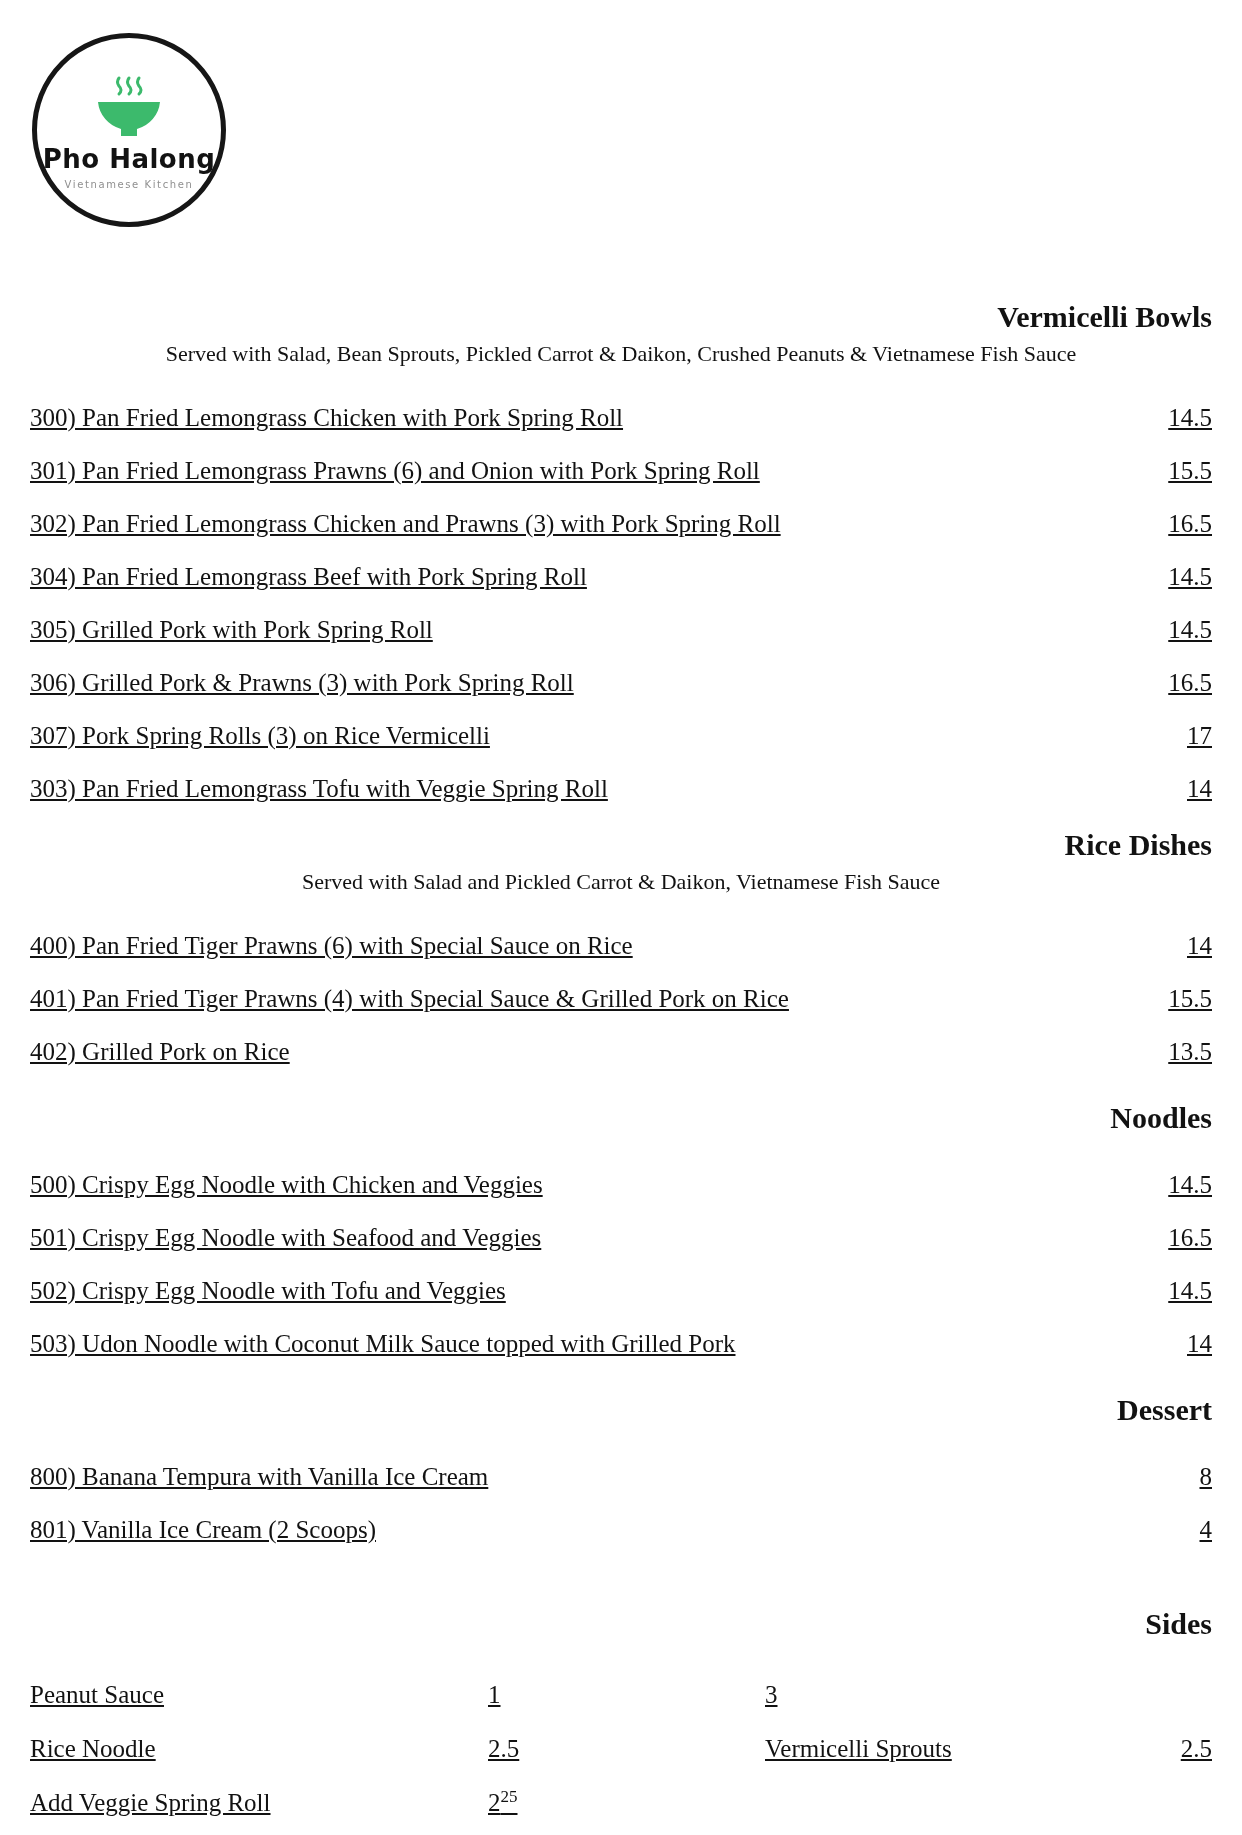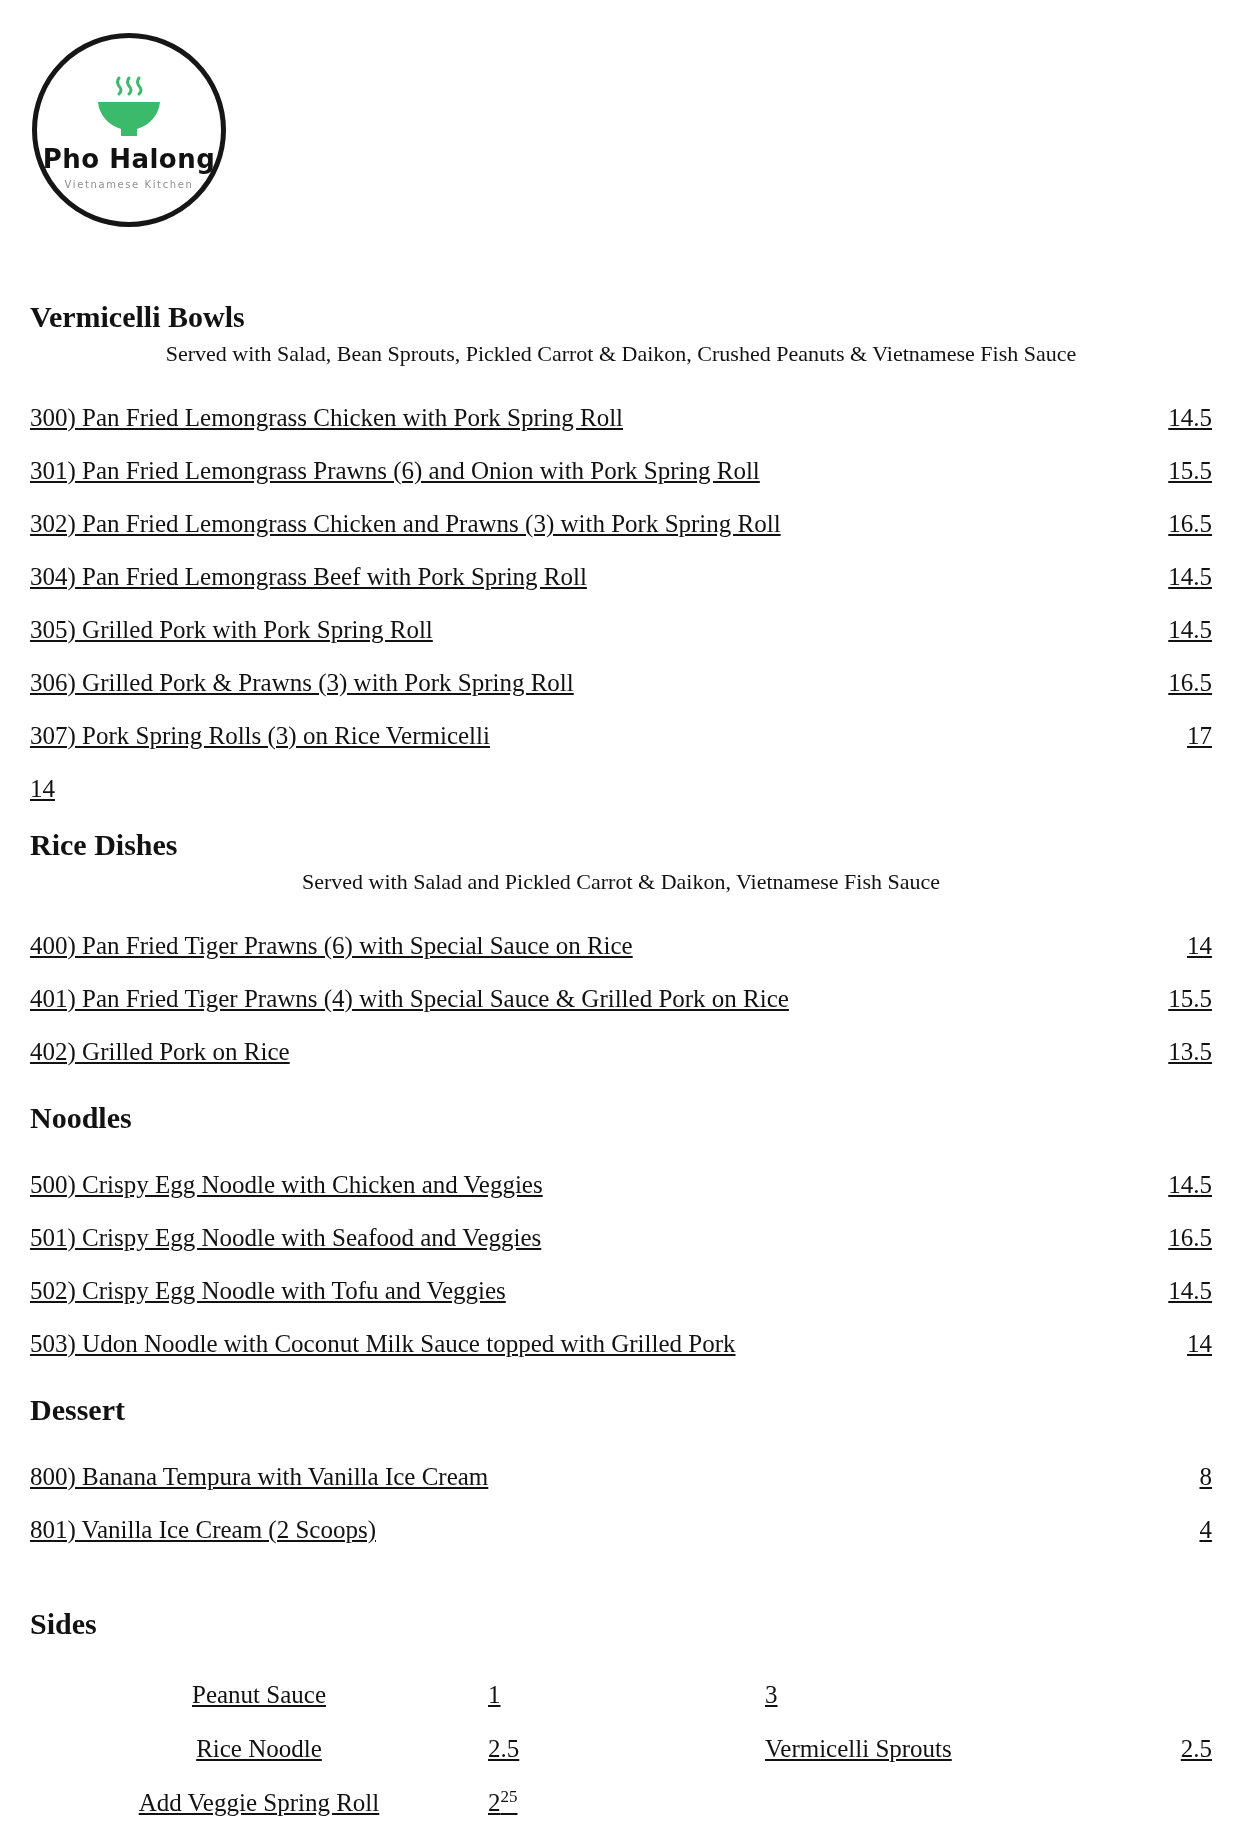--- a/index.html
+++ b/index.html
@@ -44,21 +44,21 @@
     font-family: "DejaVu Sans", sans-serif;
     font-size: 10px;
     letter-spacing: 1.6px;
     color: #8f8f8f;
     margin-top: 5px;
   }
 
   
   .section { width: 100%; }
   .section-title {
-    text-align: left;
+    text-align: right;
     font-size: 30px;
     font-weight: 700;
     line-height: 36px;
   }
   .section-subtitle {
     text-align: center;
     font-size: 22px;
     line-height: 30px;
     margin-top: 4px;
   }
@@ -81,21 +81,21 @@
   .mt-sides     { margin-top: 50px; }
 
   
   .sides-grid {
     margin-top: 26px;
     display: grid;
     grid-template-columns: 585px 1fr;
     column-gap: 150px;
   }
   .sides-col .row { height: 54px; }
-  .sides-left .item-label { width: 458px; text-align: center; }
+  .sides-left .item-label { width: 458px; }
   .sides-left .item-price { text-align: left; flex: 1; }
   .sides-right .item-label { flex: 1; }
   sup { font-size: 17px; line-height: 0; }
 </style>
 </head>
 <body>
 
 <div class="page">
 
   <div class="logo-circle">
@@ -137,20 +137,21 @@
         </div>
       <div class="row">
           <span class="item-label">306) Grilled Pork &amp; Prawns (3) with Pork Spring Roll</span>
           <span class="item-price">16.5</span>
         </div>
       <div class="row">
           <span class="item-label">307) Pork Spring Rolls (3) on Rice Vermicelli</span>
           <span class="item-price">17</span>
         </div>
       <div class="row">
+          <span class="item-label">303) Pan Fried Lemongrass Tofu with Veggie Spring Roll</span>
           <span class="item-price">14</span>
         </div>
     </div>
   </div>
 
   <div class="section mt-rice">
     <div class="section-title">Rice Dishes</div>
     <div class="section-subtitle">Served with Salad and Pickled Carrot &amp; Daikon, Vietnamese Fish Sauce</div>
     <div class="items">
       <div class="row">

